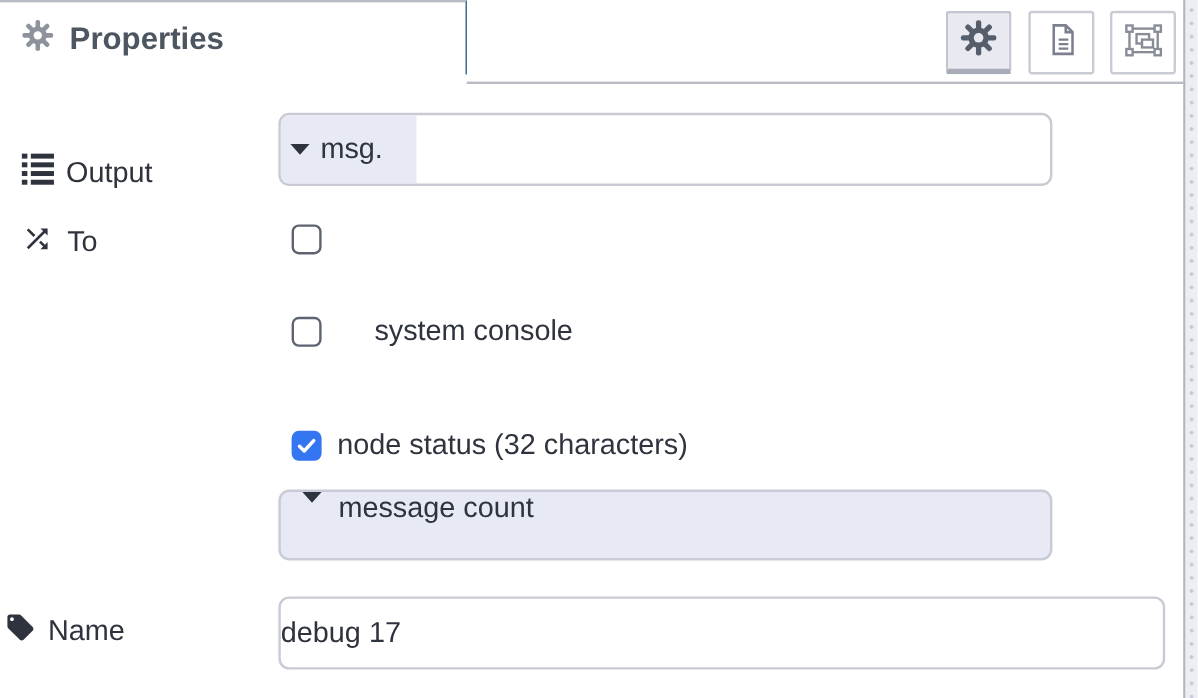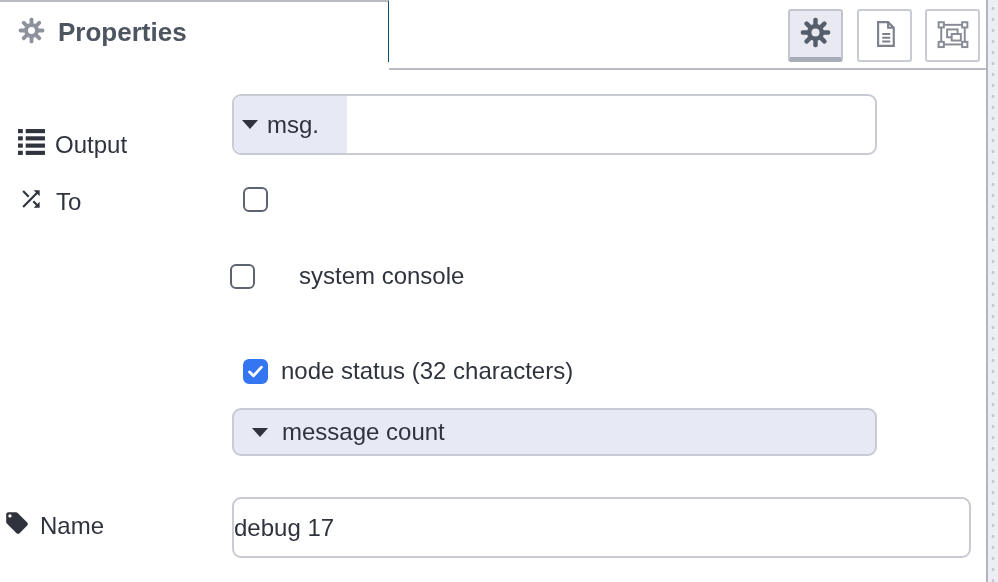--- a/index.html
+++ b/index.html
@@ -46,22 +46,22 @@
   
   .cb-row { display:flex; align-items:center; gap:13px; cursor:pointer; }
   .checkbox { width:25px; height:25px; border:2px solid #5d6470; border-radius:6px;
     background:#fff; flex:none; display:flex; align-items:center; justify-content:center; }
   .checkbox svg { display:none; }
   .checkbox.checked { background:#3476f2; border-color:#3476f2; }
   .checkbox.checked svg { display:block; }
   .cb-label { font-size:24px; color:#2f333d; }
 
   
-  .dd-btn { left:232px; top:408px; width:645px; height:48px; background:#e7e9f4;
-    border:2px solid #c8cbd5; border-radius:9px; display:flex; align-items:center;
+  .dd-btn { left:232px; top:408px; width:645px; height:59px; background:#e7e9f4;
+    border:2px solid #c8cbd5; border-radius:9px; display:flex; align-items:flex-start;
     gap:14px; padding-left:18px; cursor:pointer; }
   .dd-btn span { font-size:24px; color:#2f333d; }
 
   
   .name-input { left:232px; top:497px; width:739px; height:61px;
     border:2px solid #c9cbd4; border-radius:9px; font-size:24px; color:#2f333d;
     outline:none; font-family:inherit; background:#fff; }
 </style>
 </head>
 <body>
@@ -153,21 +153,21 @@
   </span>
   <span>To</span>
 </div>
 
 <div class="abs cb-row" style="left:243px; top:187px;">
   <span class="checkbox" aria-checked="false">
     
   </span>
 </div>
 
-<div class="abs cb-row" style="left:230px; top:262px;gap:44px;">
+<div class="abs cb-row" style="left:243px; top:262px;gap:44px;">
   <span class="checkbox" aria-checked="false">
     
   </span>
   <span class="cb-label">system console</span>
 </div>
 
 <div class="abs cb-row" style="left:243px; top:337px;margin-top:20px;">
   <span class="checkbox checked" aria-checked="true">
     <svg width="19" height="19" viewBox="0 0 24 24" fill="none" stroke="#ffffff" stroke-width="3.6" stroke-linecap="round" stroke-linejoin="round">
         <polyline points="4.5,12.5 9.5,17.5 19.5,6.5"></polyline>

